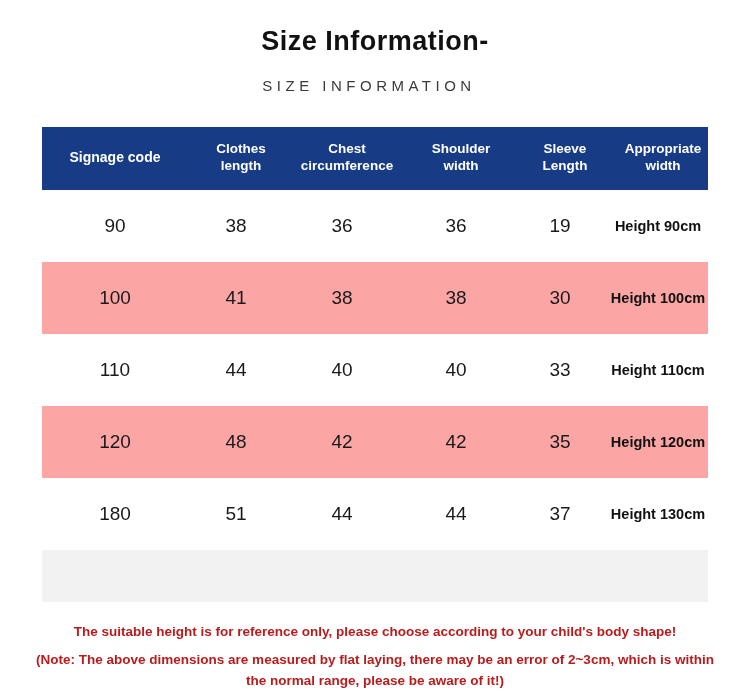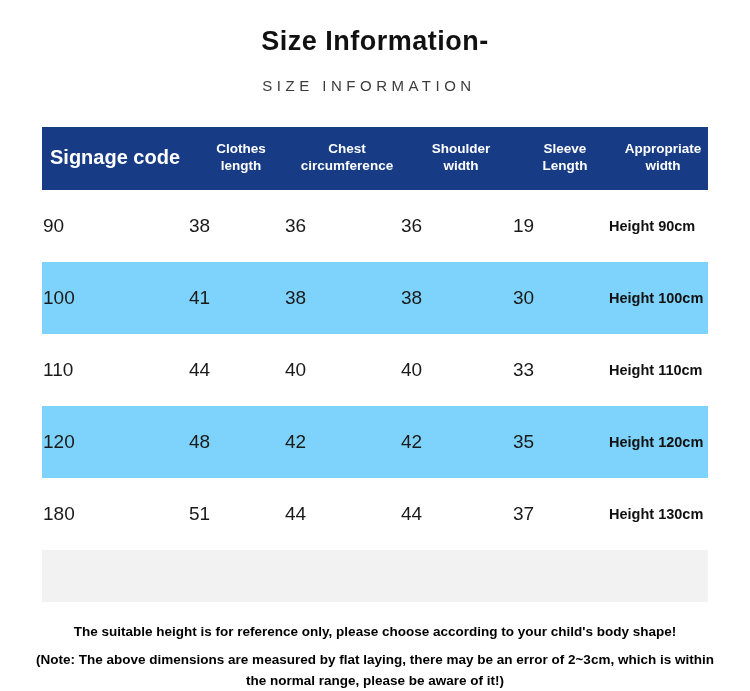--- a/index.html
+++ b/index.html
@@ -50,54 +50,55 @@
     background: #173c85;
     color: #ffffff;
     font-size: 13.5px;
     font-weight: bold;
     line-height: 1.25;
     padding: 14px 4px 15px 4px;
     vertical-align: middle;
     border: none;
   }
   table.size-table thead th.first-col {
-    font-size: 20px;
+    font-size: 14px;
     text-align: center;
   }
   table.size-table thead th.hdr-multi {
     text-align: center;
     padding-left: 14px;
   }
   table.size-table tbody td {
     font-size: 19px;
     color: #1a1a1a;
+    text-align: center;
     height: 70px;
     border: none;
     font-weight: normal;
   }
   table.size-table tbody tr.alt td {
-    background: #7dd3fc;
+    background: #fca5a5;
   }
   table.size-table tbody td.height-col {
     font-size: 14.5px;
     font-weight: bold;
     color: #111111;
   }
   .spacer-row td {
     height: 50px !important;
     background: #f2f2f2;
   }
   .notes {
     margin: 20px 0 0 0;
     text-align: center;
   }
   .note-line {
     font-size: 13.5px;
     font-weight: bold;
-    color: #000000;
+    color: #b91c1c;
     line-height: 1.55;
     margin: 0;
     padding: 0 35px;
   }
   .note-line.second {
     margin-top: 7px;
   }
   
   col.c1 { width: 146px; }
   col.c2 { width: 96px; }

